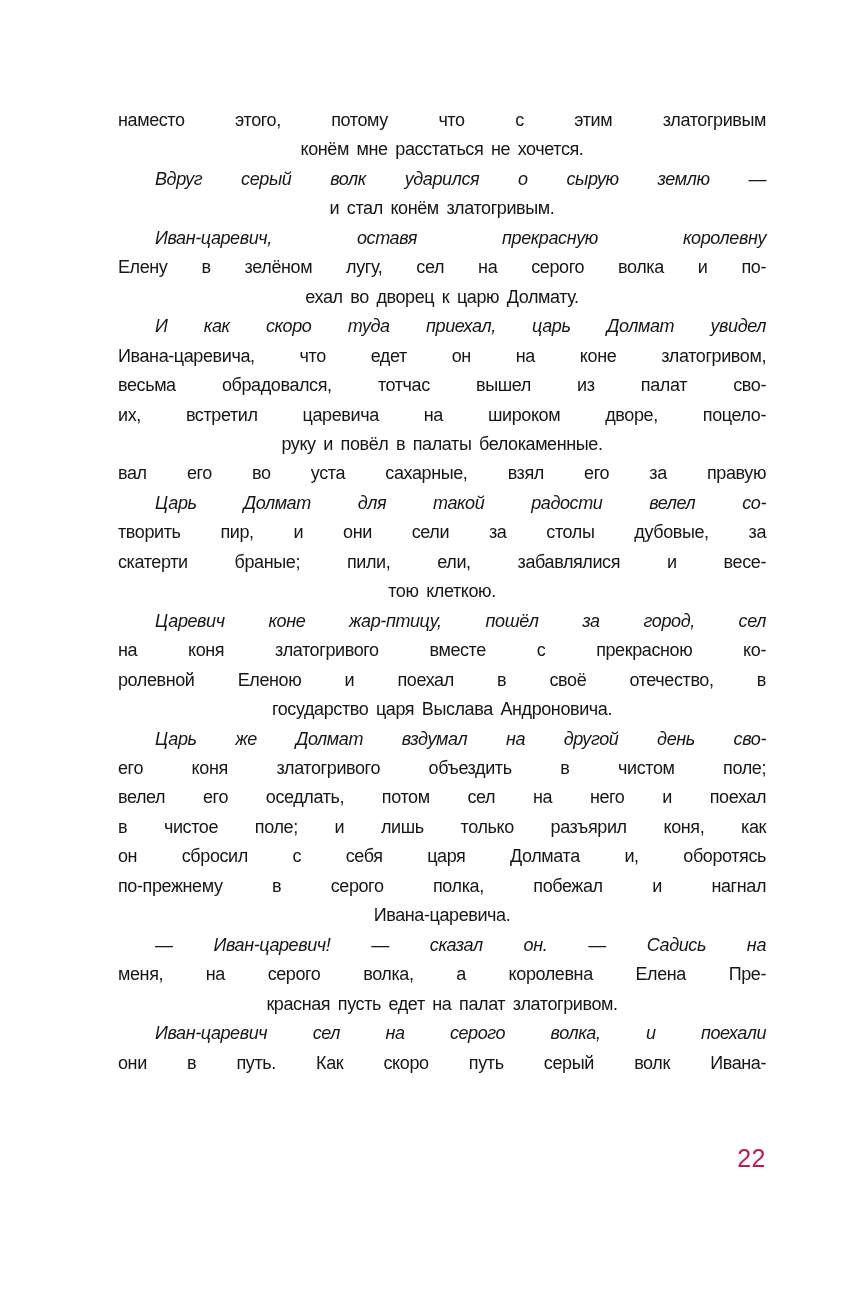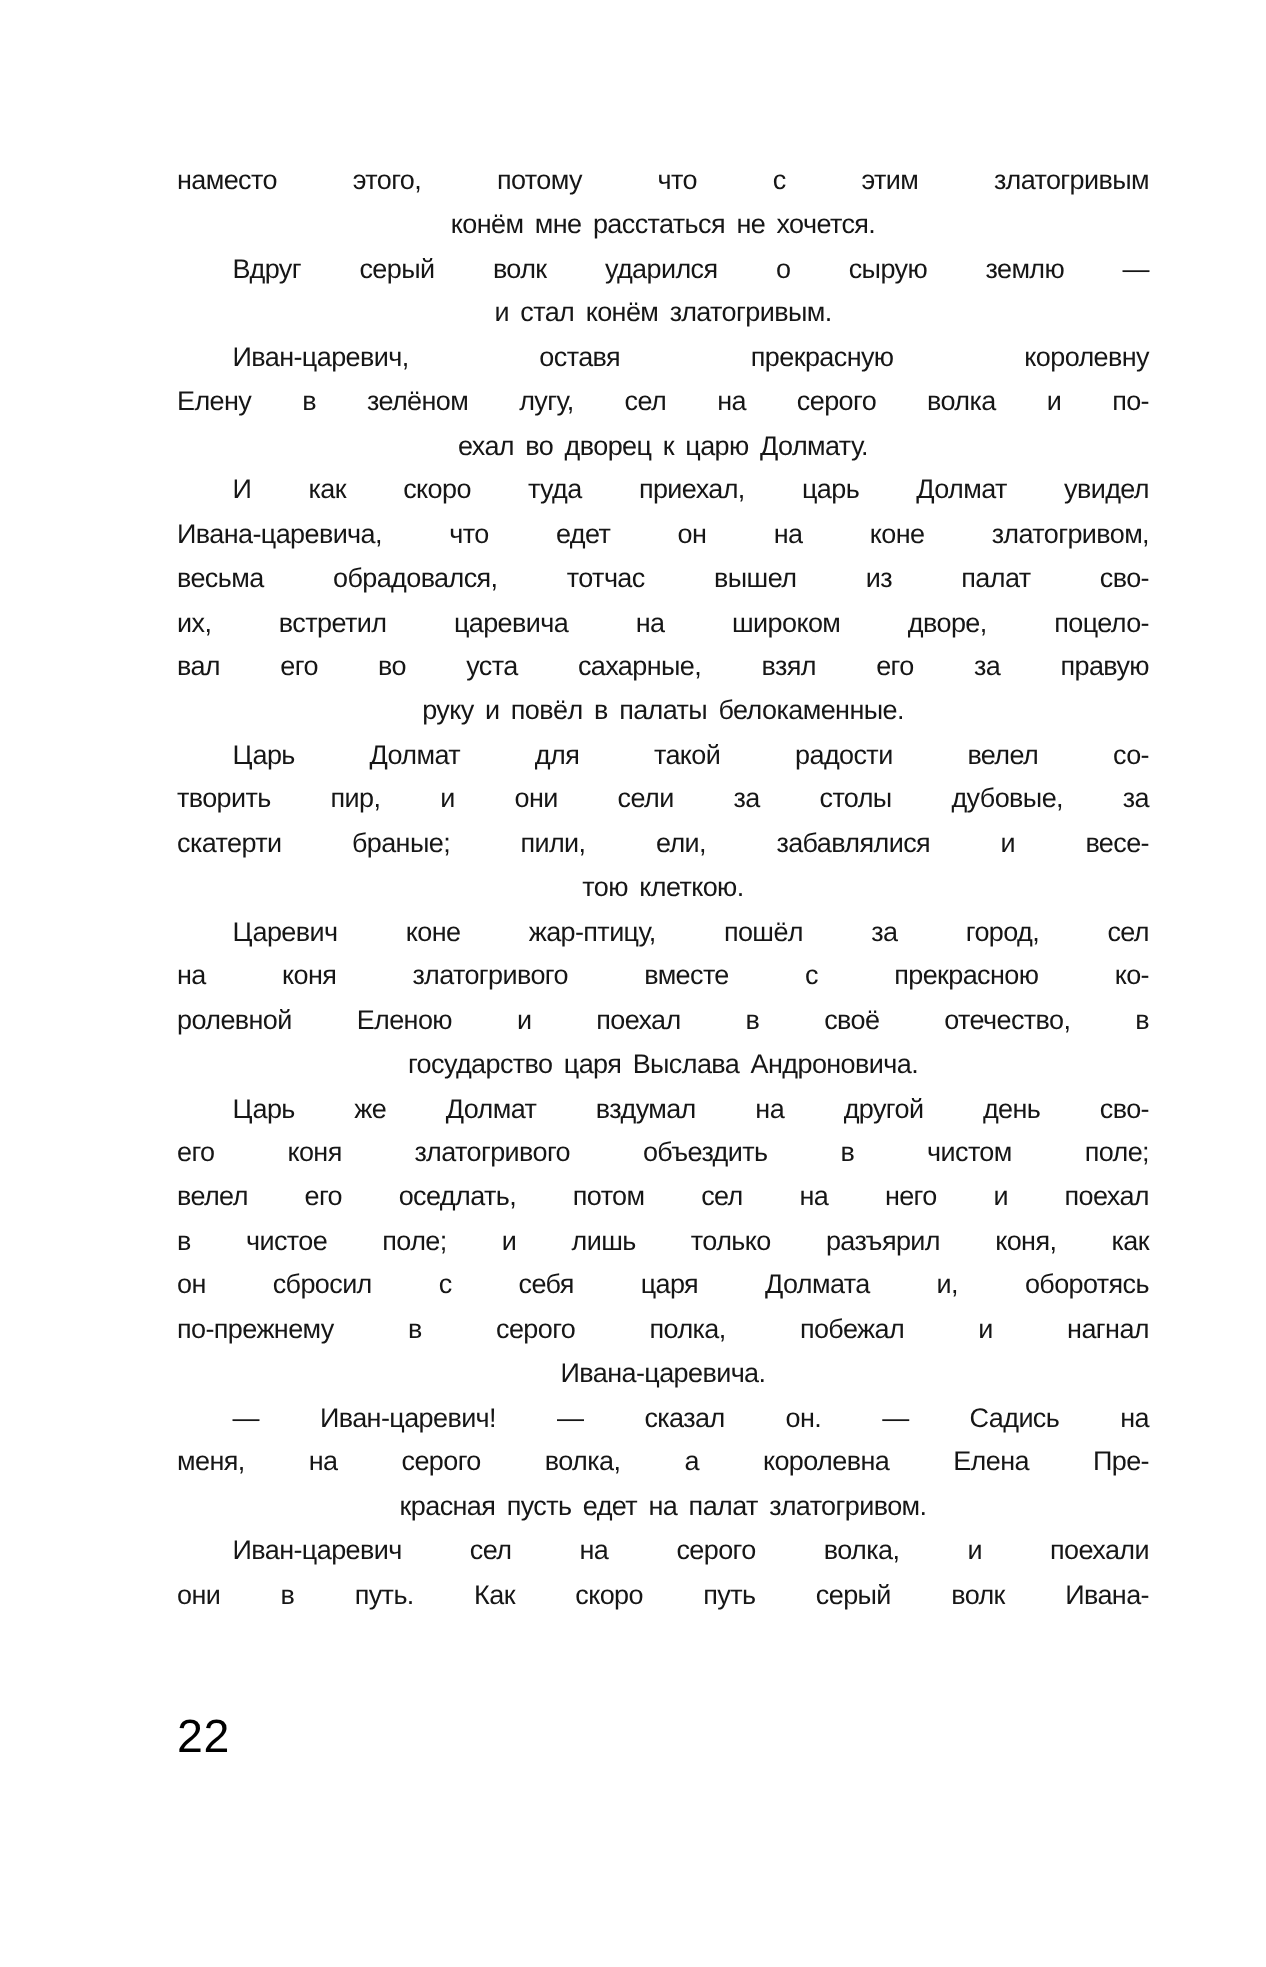--- a/index.html
+++ b/index.html
@@ -30,31 +30,32 @@
   .line {
     text-align: center;
     white-space: normal;
   }
   .line.j {
     text-align: justify;
     text-align-last: justify;
   }
   .line.ind {
     text-indent: 37px;
+    font-style: italic;
   }
   .page-number {
     position: absolute;
     left: 118px;
     top: 1143px;
     width: 648px;
-    text-align: left;
-    font-size: 31px;
+    text-align: right;
+    font-size: 25px;
     line-height: 30px;
     letter-spacing: 0.5px;
-    color: #000000;
+    color: #be185d;
   }
 </style>
 </head>
 <body>
 
 <div class="page">
   <div class="text-block">
       <div class="paragraph">
         <div class="line j">наместо этого, потому что с этим златогривым</div>
         <div class="line">конём мне расстаться не хочется.</div>
@@ -66,22 +67,22 @@
       <div class="paragraph">
         <div class="line j ind">Иван-царевич, оставя прекрасную королевну</div>
         <div class="line j">Елену в зелёном лугу, сел на серого волка и по-</div>
         <div class="line">ехал во дворец к царю Долмату.</div>
       </div>
       <div class="paragraph">
         <div class="line j ind">И как скоро туда приехал, царь Долмат увидел</div>
         <div class="line j">Ивана-царевича, что едет он на коне златогривом,</div>
         <div class="line j">весьма обрадовался, тотчас вышел из палат сво-</div>
         <div class="line j">их, встретил царевича на широком дворе, поцело-</div>
+        <div class="line">руку и повёл в палаты белокаменные.</div>
         <div class="line j">вал его во уста сахарные, взял его за правую</div>
-        <div class="line">руку и повёл в палаты белокаменные.</div>
       </div>
       <div class="paragraph">
         <div class="line j ind">Царь Долмат для такой радости велел со-</div>
         <div class="line j">творить пир, и они сели за столы дубовые, за</div>
         <div class="line j">скатерти браные; пили, ели, забавлялися и весе-</div>
         <div class="line">тою клеткою.</div>
       </div>
       <div class="paragraph">
         <div class="line j ind">Царевич коне жар-птицу, пошёл за город, сел</div>
         <div class="line j">на коня златогривого вместе с прекрасною ко-</div>

